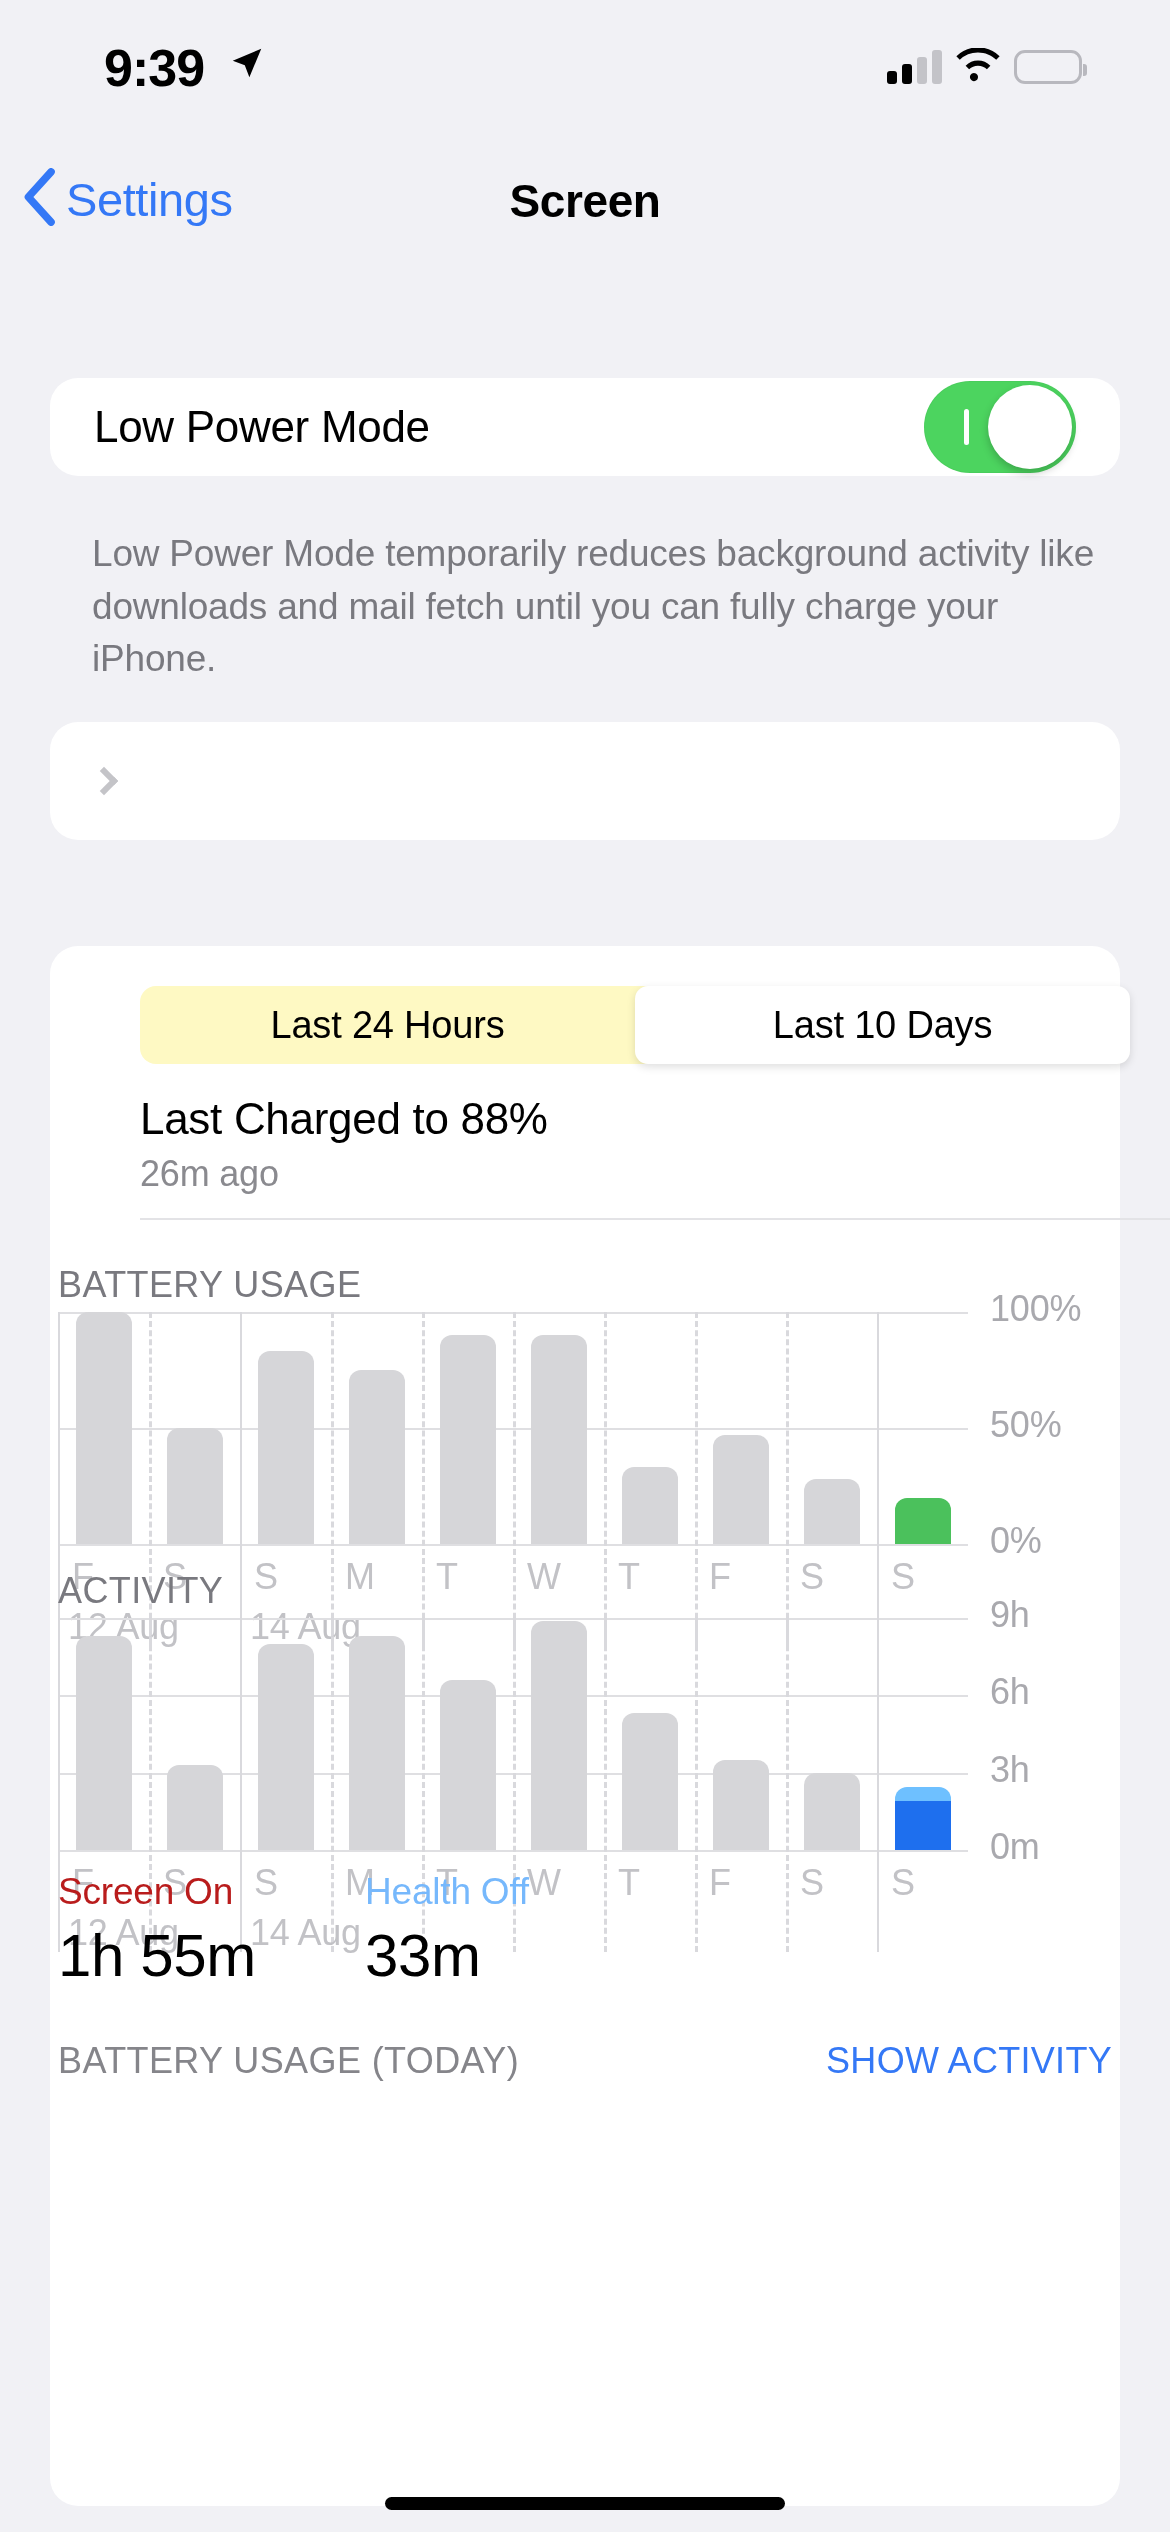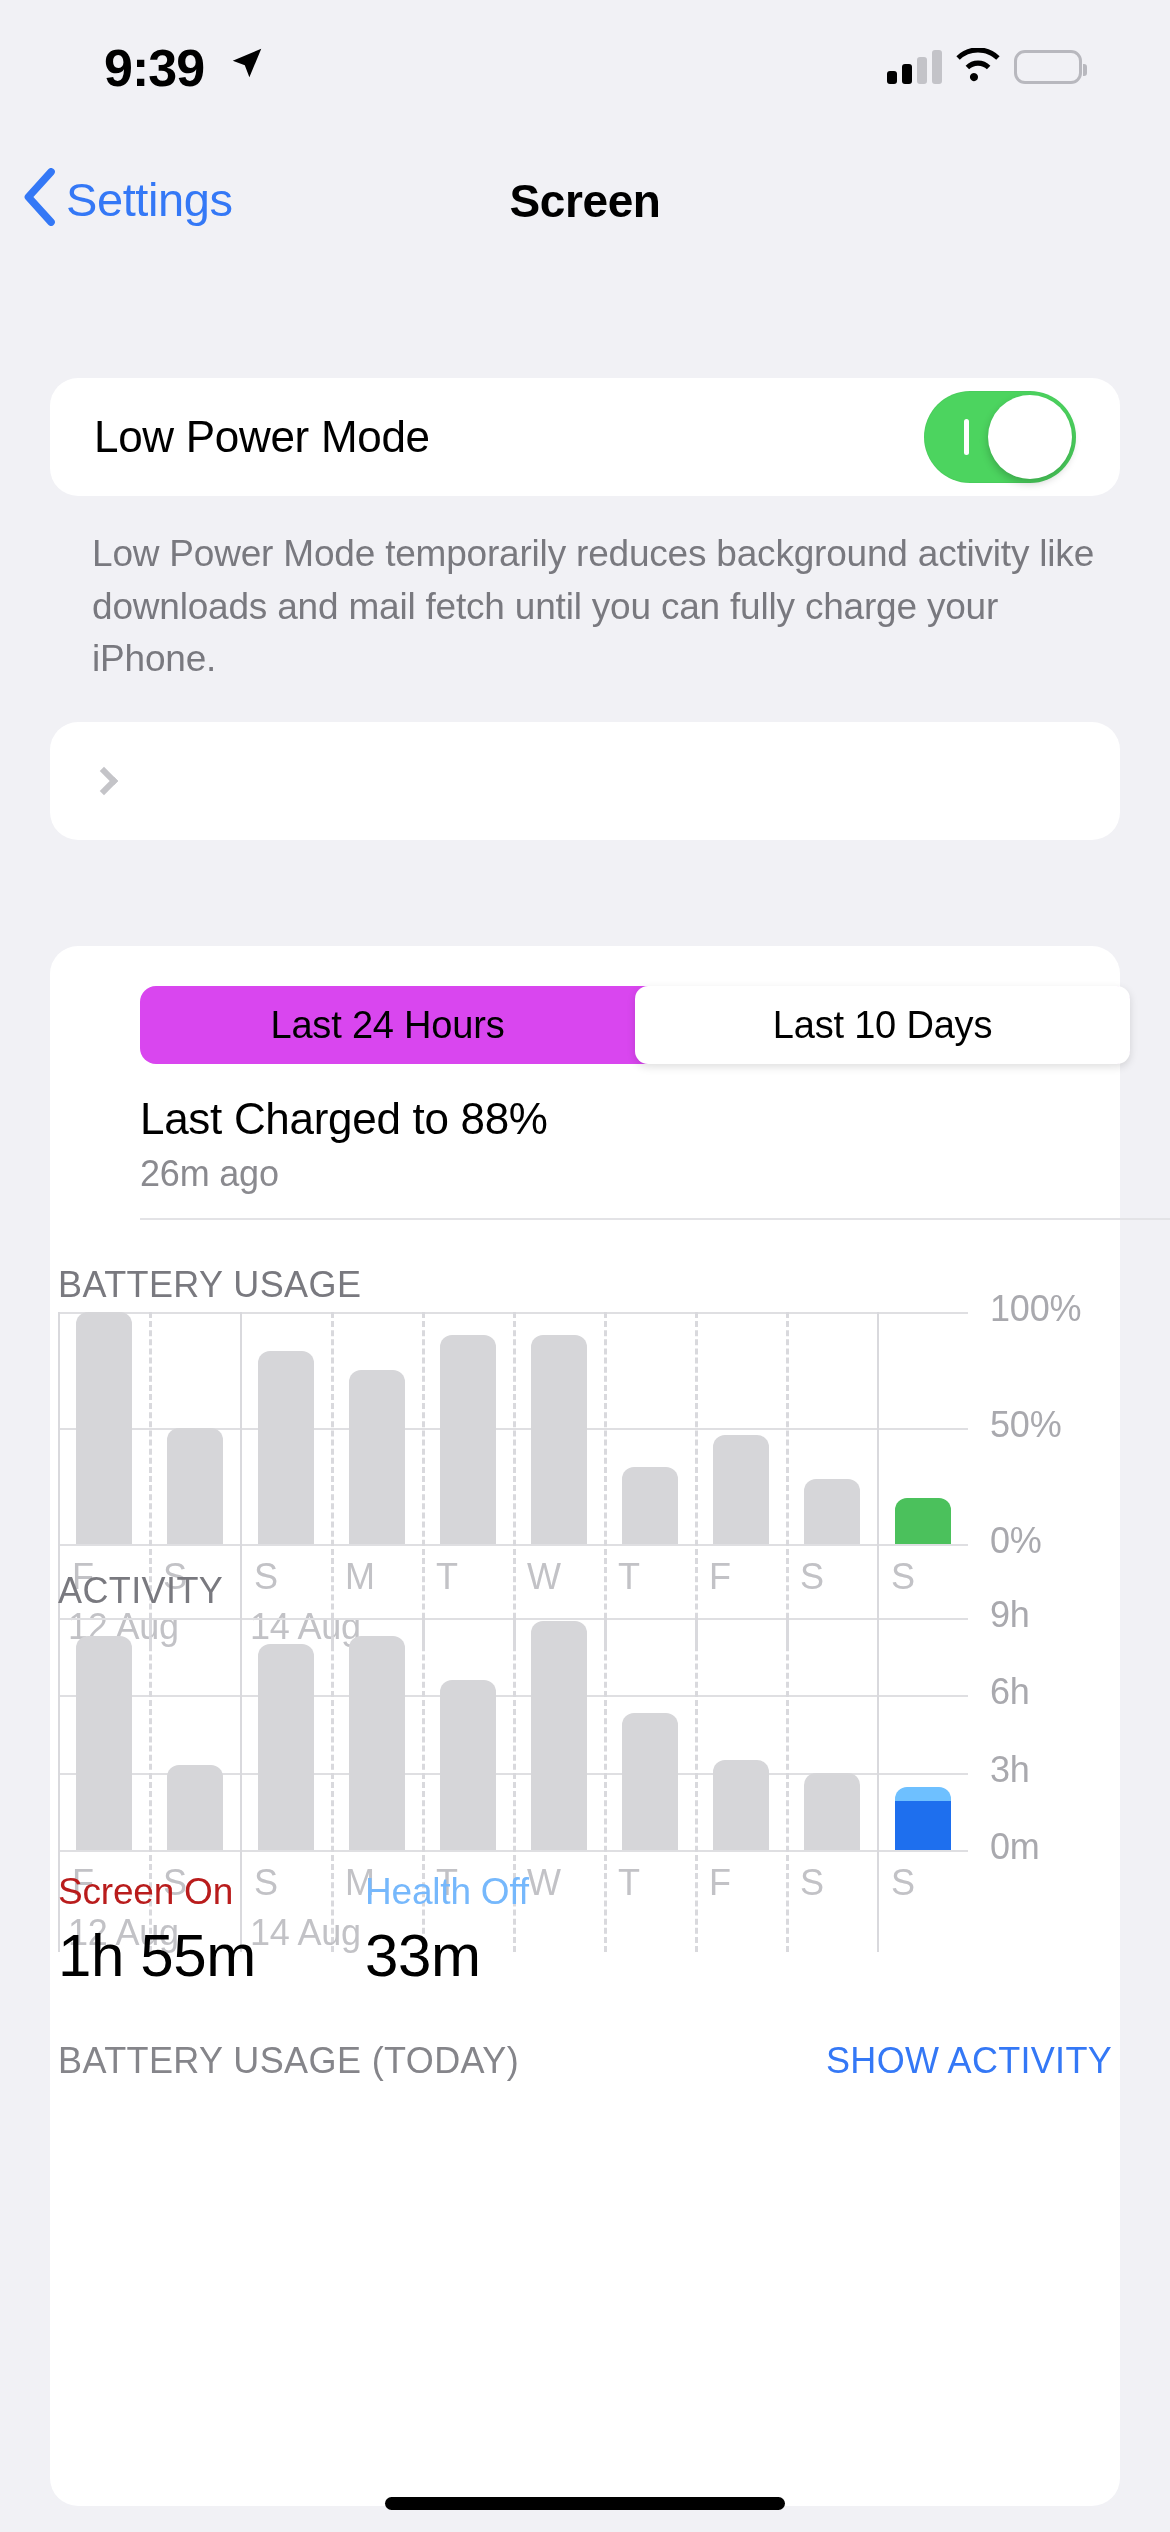--- a/index.html
+++ b/index.html
@@ -90,21 +90,21 @@
 
   .chevron {
     width: 20px; height: 20px;
     border-right: 6px solid #C4C4C8; border-top: 6px solid #C4C4C8;
     transform: rotate(45deg); margin-right: 10px;
   }
 
   
   .segmented {
     position: absolute; left: 90px; top: 40px;
-    width: 990px; height: 78px; background: #d946ef;
+    width: 990px; height: 78px; background: #fef9c3;
     border-radius: 16px; display: flex; padding: 0;
   }
   .seg {
     flex: 1; display: flex; align-items: center; justify-content: center;
     font-size: 38px; color: #000; border-radius: 13px; cursor: pointer;
     letter-spacing: -0.2px;
   }
   .seg.active { background: #fff; box-shadow: 0 3px 9px rgba(0,0,0,.13); font-weight: 500; }
 
   .charged-title {
@@ -212,21 +212,21 @@
           <path d="M12 1.6 2.6 12 12 22.4" fill="none" stroke="#3478F6" stroke-width="3.1" stroke-linecap="round" stroke-linejoin="round"></path>
         </svg>
     </span>
     <span class="nav-back-label">Settings</span>
   </div>
   <div class="nav-title">Screen</div>
 </div>
 
 <div class="content">
 
-  <div class="card" style="top:378px; height:118px;">
+  <div class="card" style="top:378px; height:98px;">
     <div class="row">
       <span class="row-label">Low Power Mode</span>
       <span class="switch">
         <span class="bar"></span>
         <span class="knob"></span>
       </span>
     </div>
   </div>
 
   <div class="footnote" style="top:528px;">Low Power Mode temporarily reduces background activity like downloads and mail fetch until you can fully charge your iPhone.</div>

